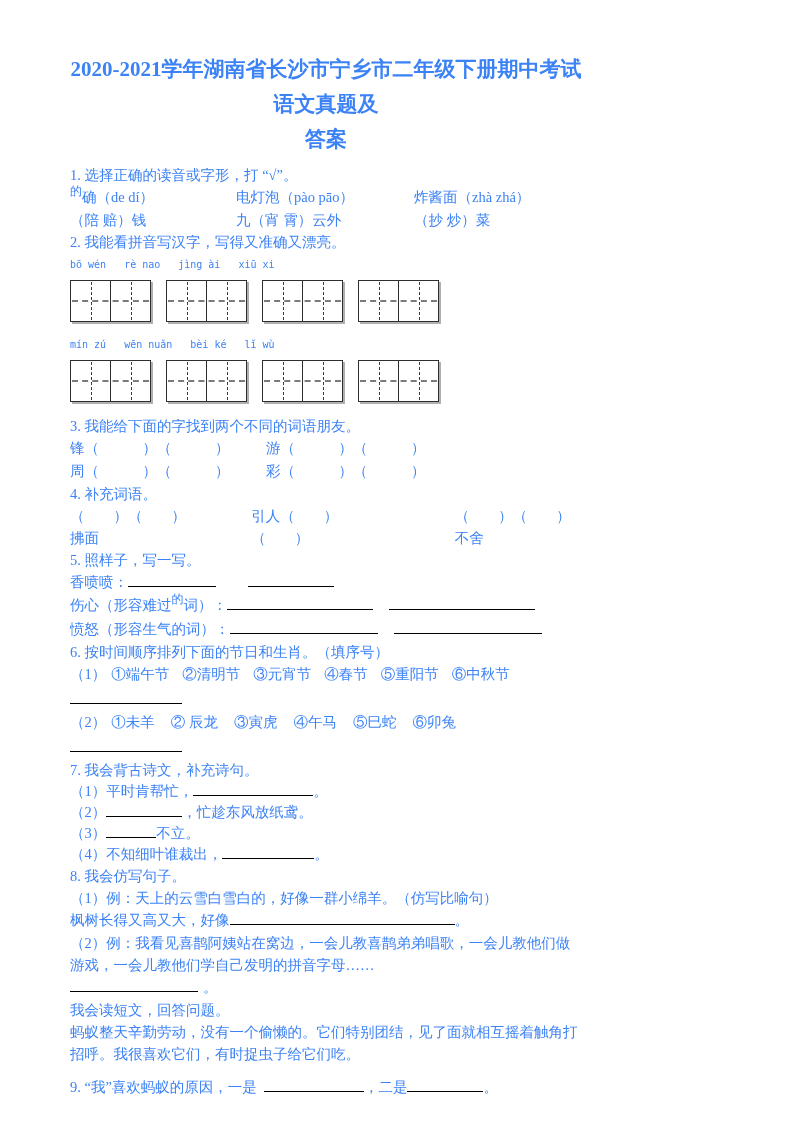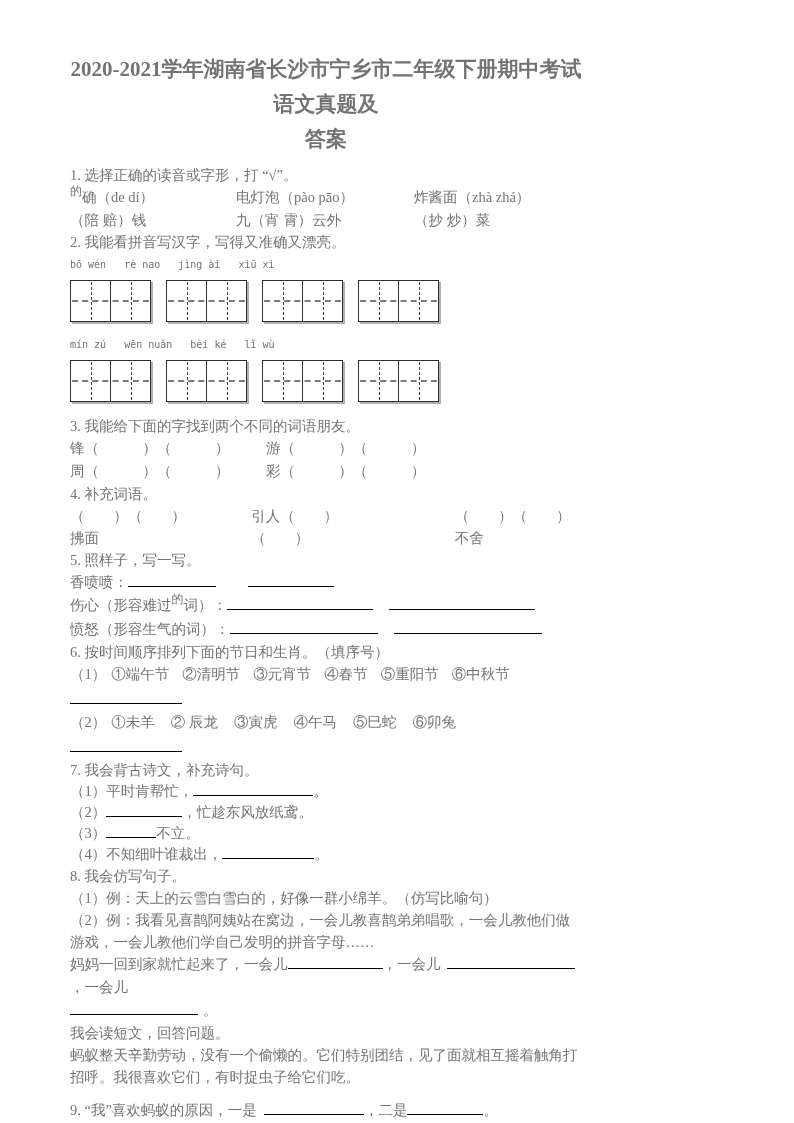--- a/index.html
+++ b/index.html
@@ -1,21 +1,21 @@
 <!DOCTYPE html>
 <html><head>
 <meta charset="utf-8">
 <style>
   html,body{margin:0;padding:0;background:#ffffff;}
   .page{
     position:relative;
     width:644px;height:1123px;
     box-sizing:border-box;
     background:#ffffff;
-    color:#737373;
+    color:#3b82f6;
     padding:52px 62px 0 70px;
     font-family:"Liberation Serif","DejaVu Serif",serif;
     font-size:14.5px;
     overflow:hidden;
   }
   .title{font-weight:bold;font-size:21px;text-align:center;line-height:35px;margin:0 0 7px 0;}
   p{margin:0;}
   .line{line-height:22px;}
   .lh21{line-height:21px;}
   .lh23{line-height:23px;}
@@ -160,21 +160,21 @@
   <p class="ul-line"><span class="bl" style="width:112px;"></span></p>
 
   <p class="line">7. 我会背古诗文，补充诗句。</p>
   <p class="lh21"><span>（1）平时肯帮忙，</span><span class="bl" style="width:120px;"></span><span>。</span></p>
   <p class="lh21"><span>（2）</span><span class="bl" style="width:76px;"></span><span>，忙趁东风放纸鸢。</span></p>
   <p class="lh21"><span>（3）</span><span class="bl" style="width:50px;"></span><span>不立。</span></p>
   <p class="lh21"><span>（4）不知细叶谁裁出，</span><span class="bl" style="width:92px;"></span><span>。</span></p>
 
   <p class="line">8. 我会仿写句子。</p>
   <p class="line">（1）例：天上的云雪白雪白的，好像一群小绵羊。（仿写比喻句）</p>
+  <p class="lh23"><span>枫树长得又高又大，好像</span><span class="bl" style="width:225px;"></span><span>。</span></p>
   <p class="line">（2）例：我看见喜鹊阿姨站在窝边，一会儿教喜鹊弟弟唱歌，一会儿教他们做游戏，一会儿教他们学自己发明的拼音字母……</p>
-  <p class="lh23"><span>妈妈一回到家就忙起来了，一会儿</span><span class="bl" style="width:95px;"></span><span>，一会儿</span><span class="bl" style="width:128px;margin-left:6px;margin-right:6px;"></span><span>，一会儿</span></p>
   <p class="lh23"><span class="bl" style="width:128px;margin-right:5px;"></span><span>。</span></p>
 
   <p class="line">我会读短文，回答问题。</p>
   <p class="line">蚂蚁整天辛勤劳动，没有一个偷懒的。它们特别团结，见了面就相互摇着触角打招呼。我很喜欢它们，有时捉虫子给它们吃。</p>
   <p class="lh23" style="margin-top:11px;"><span>9. “我”喜欢蚂蚁的原因，一是</span><span class="bl" style="width:100px;margin-left:7px;"></span><span>，二是</span><span class="bl" style="width:76px;"></span><span>。</span></p>
 
 </div>
 
 </body></html>

